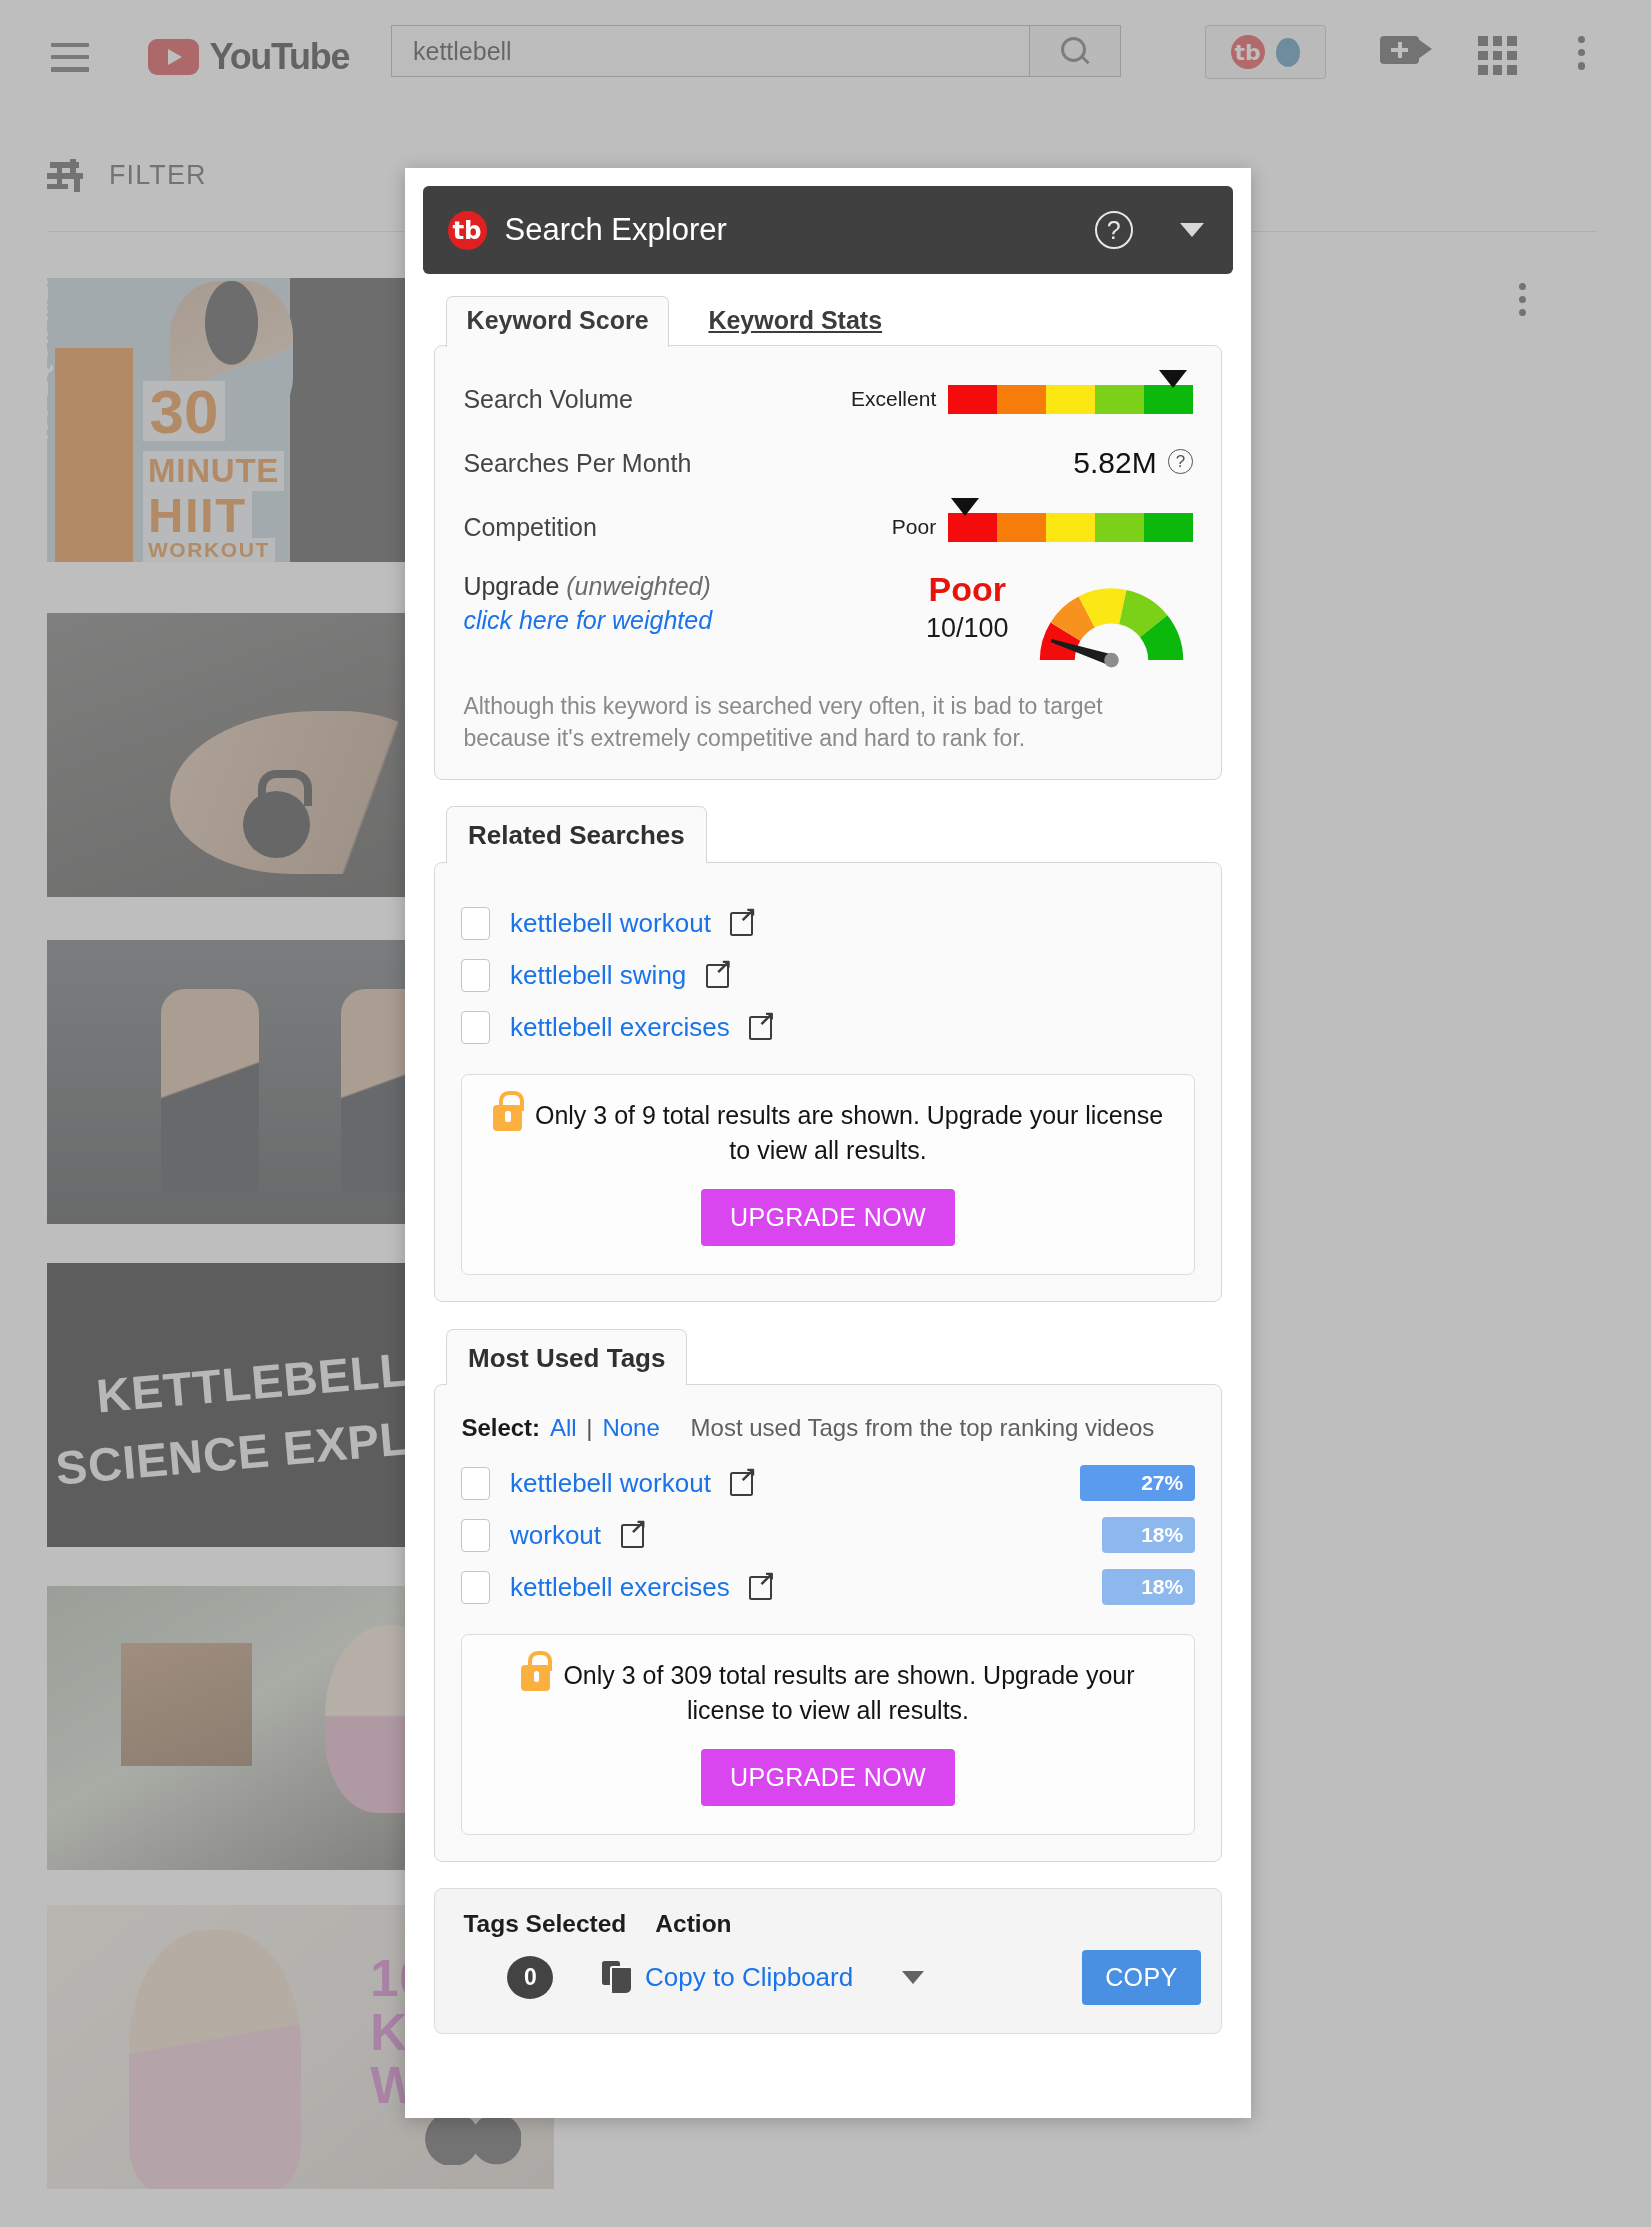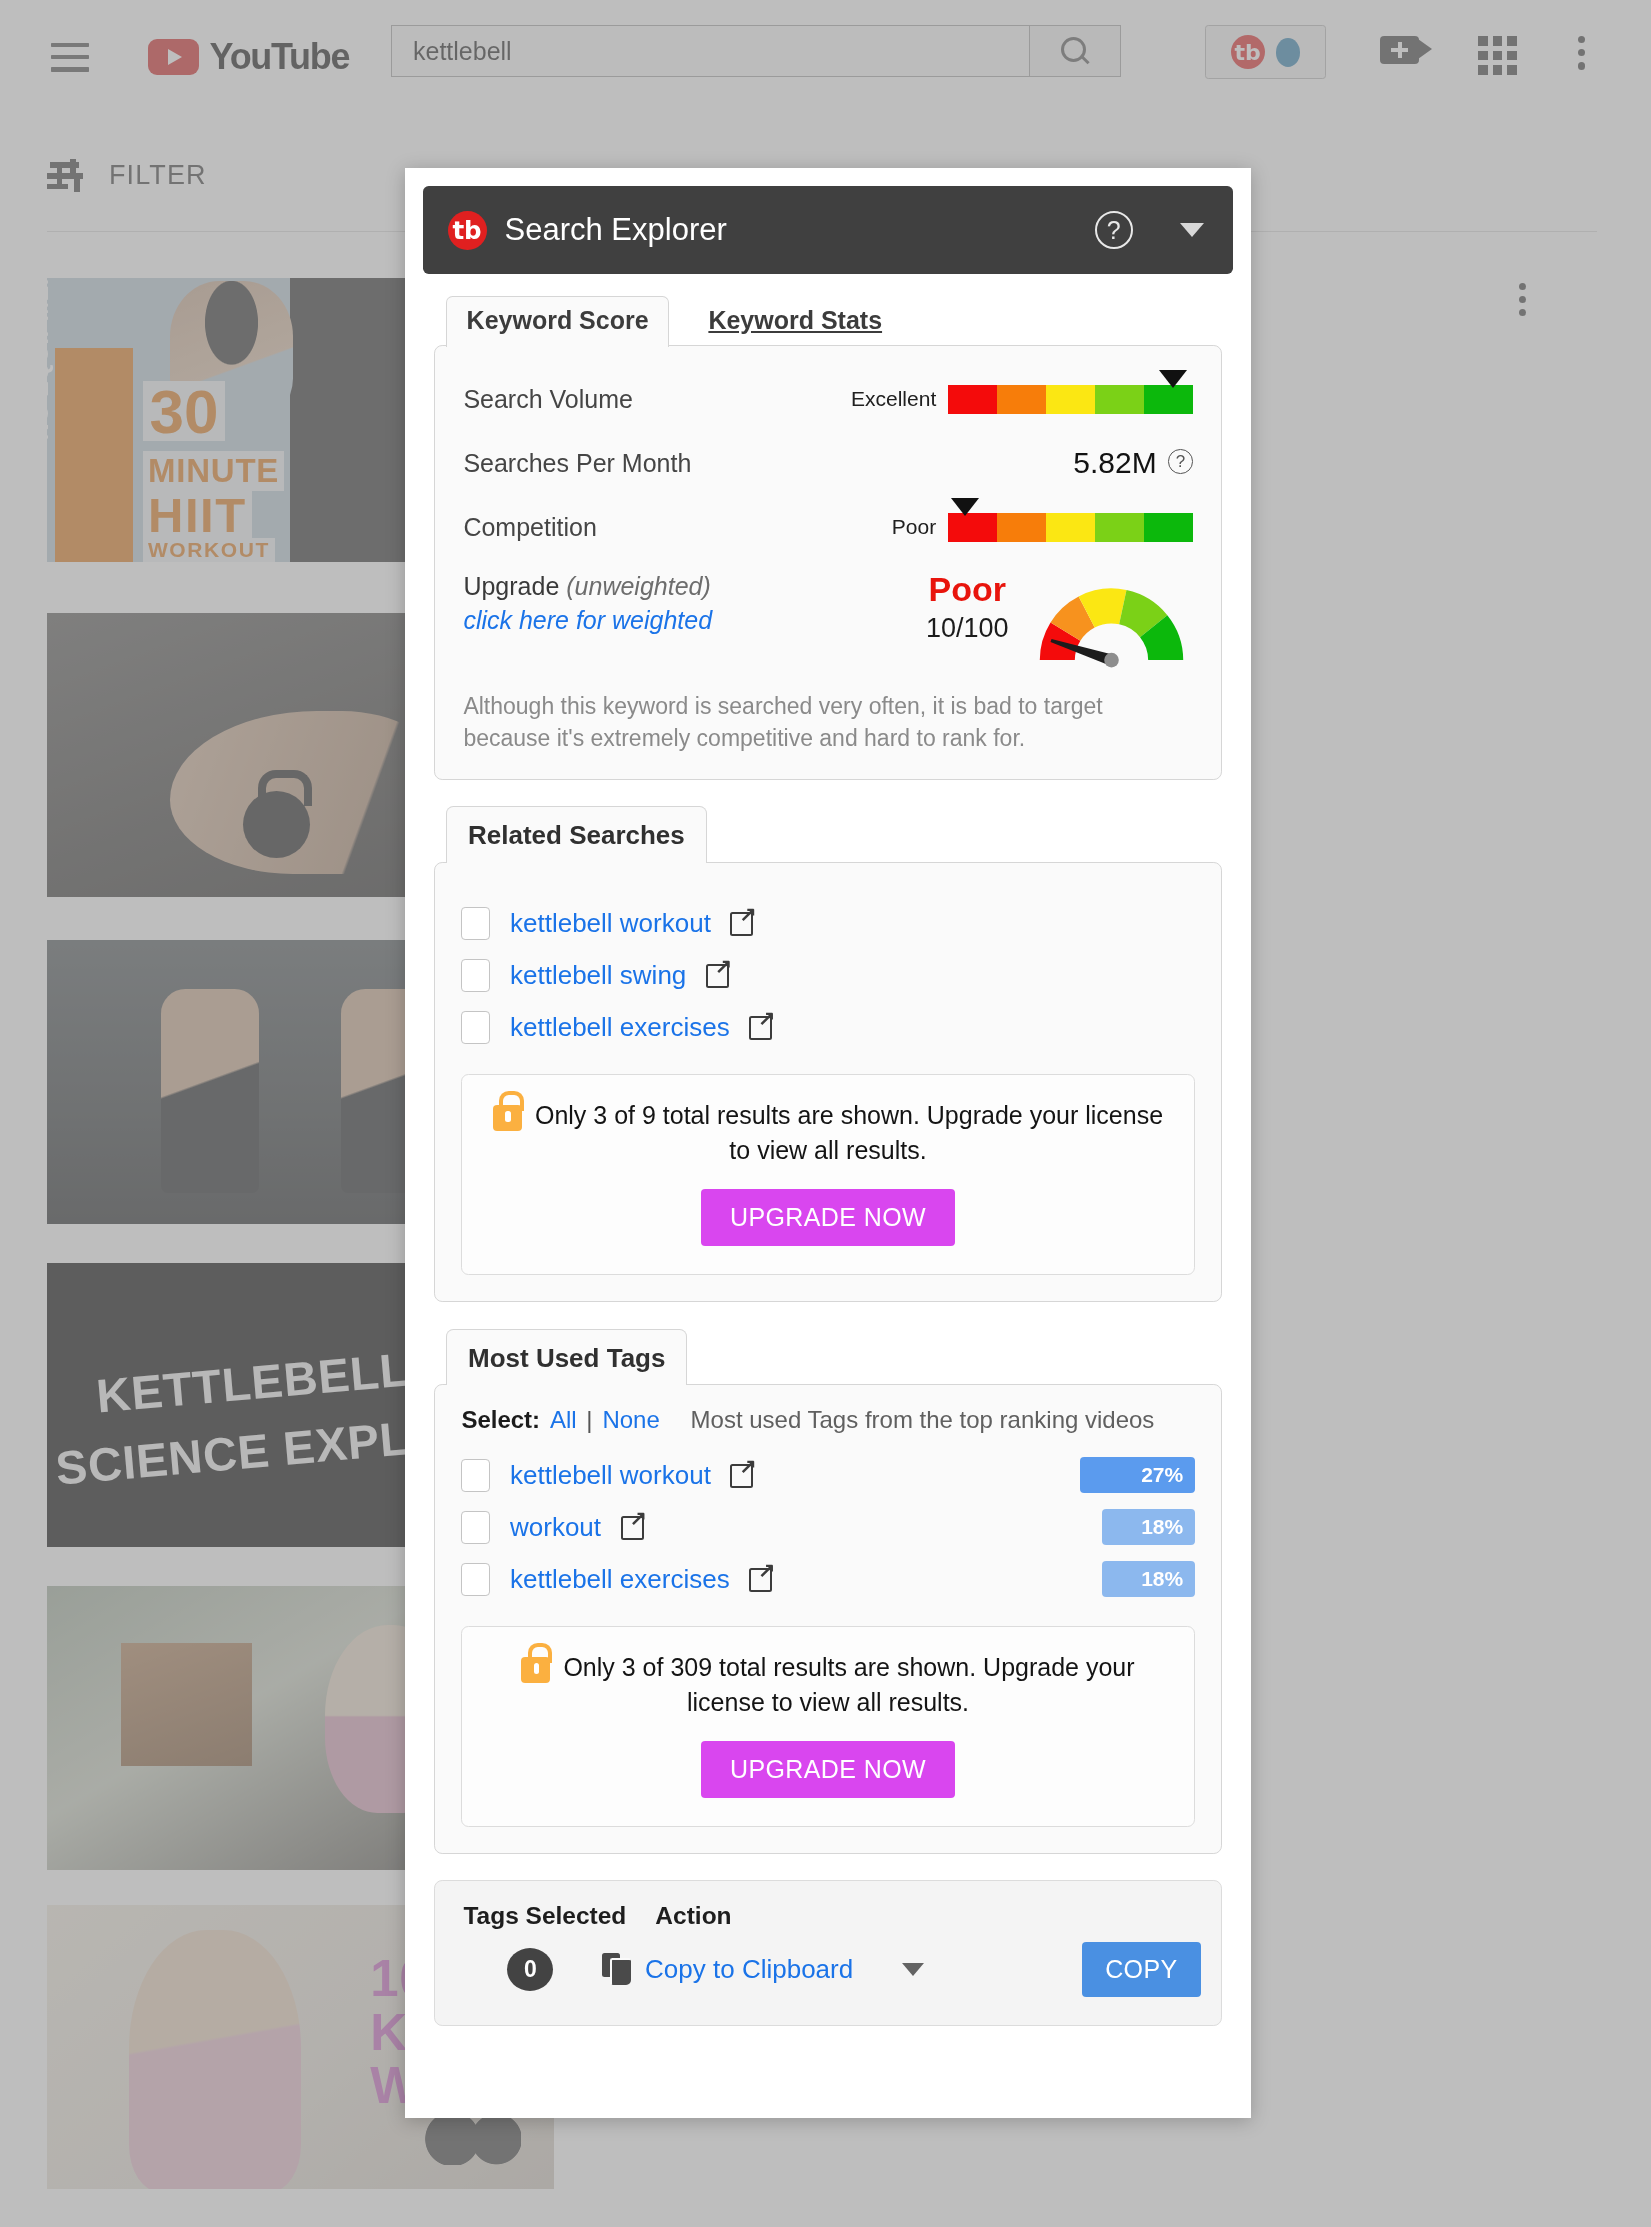--- a/index.html
+++ b/index.html
@@ -312,21 +312,21 @@
   .lock::after {
     content:""; position:absolute; left:12.3px; top:6.5px; width:5.7px; height:10.6px;
     background:#fff; border-radius: 2.5px;
   }
   .ubtn {
     display: inline-block; margin-top: 21px; background: #d946ef; color: #fff;
     font-size: 25px; padding: 14px 29px; border-radius: 4.1px; letter-spacing: 0.4px;
   }
 
   .select-row { display: flex; align-items: baseline; gap: 9.8px; padding-bottom: 14.7px; }
-  .select-row .s-lbl { font-size: 24px; color: #1b1b1b; font-weight: bold; }
+  .select-row .s-lbl { font-size: 24px; color: #1b1b1b; font-weight: bold; margin-top: 8px; }
   .select-row a { font-size: 24px; color: #1a73e8; }
   .select-row .sep { font-size: 24px; color: #555; }
   .select-row .s-hint { font-size: 24px; color: #606060; margin-left: 21px; }
 
   
   #footer {
     background: #f4f4f4; border: 0.8px solid #dcdcdc; border-radius: 8.2px;
     margin: 26px 11.4px 0 11.4px; padding: 21px 20px 28px 28px;
   }
   .f-heads { display: flex; align-items: baseline; }

